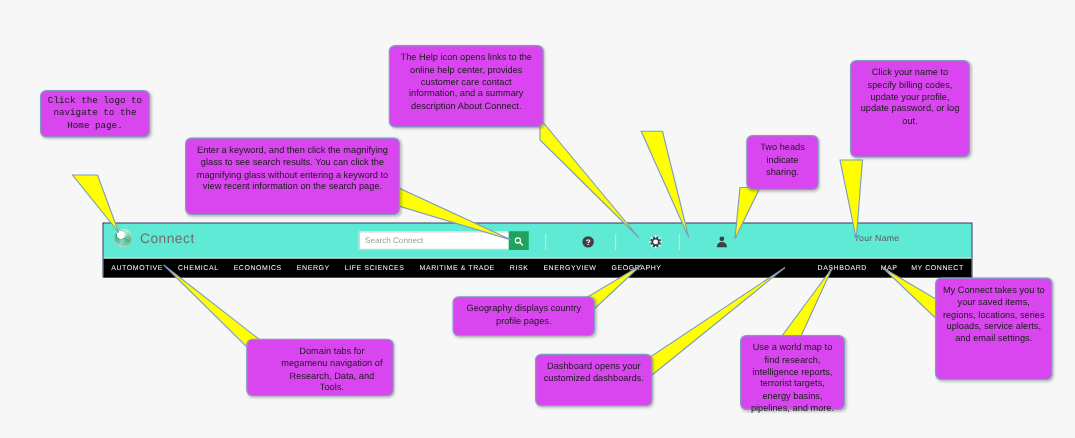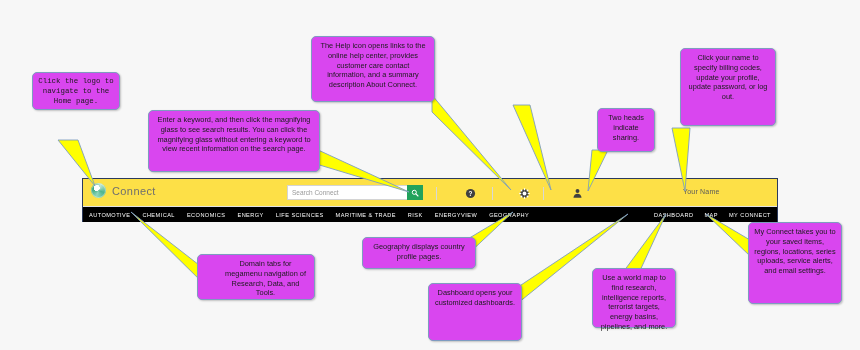--- a/index.html
+++ b/index.html
@@ -24,21 +24,21 @@
     width: 696px;
     height: 44px;
     border: 1px solid #2b3a5c;
     box-sizing: border-box;
     background: #ffffff;
     z-index: 5;
   }
   #app-header {
     position: relative;
     height: 28px;
-    background: #fde047;
+    background: #5eead4;
     border-bottom: 1px solid #e3e3e3;
     box-sizing: border-box;
   }
   #brand {
     position: absolute;
     left: 8px;
     top: 4px;
     display: flex;
     align-items: center;
     gap: 6px;
@@ -277,23 +277,23 @@
 
   <div class="callout" style="left:136px; top:110px; width:172px; height:62px;margin-left:12px;">Enter a keyword, and then click the magnifying glass to see search results. You can click the magnifying glass without entering a keyword to view recent information on the search page.</div>
 
   <div class="callout" style="left:311px; top:36px;  width:124px; height:66px;">The Help icon opens links to the online help center, provides customer care contact information, and a summary description About Connect.</div>
 
 
   <div class="callout" style="left:597px; top:108px; width:58px;  height:44px;">Two heads indicate sharing.</div>
 
   <div class="callout" style="left:656px; top:48px;  width:96px;  height:78px;margin-left:24px;">Click your name to specify billing codes, update your profile, update password, or log out.</div>
 
-  <div class="callout" style="left:197px; top:254px; width:118px; height:46px;padding-left:24px;">Domain tabs for megamenu navigation of Research, Data, and Tools.</div>
+  <div class="callout" style="left:197px; top:271px; width:118px; height:46px;padding-left:24px;">Domain tabs for megamenu navigation of Research, Data, and Tools.</div>
 
   <div class="callout" style="left:362px; top:237px; width:114px; height:32px;">Geography displays country profile pages.</div>
 
-  <div class="callout" style="left:428px; top:283px; width:94px;  height:58px;">Dashboard opens your customized dashboards.</div>
+  <div class="callout" style="left:428px; top:283px; width:94px;  height:42px;">Dashboard opens your customized dashboards.</div>
 
   <div class="callout" style="left:592px; top:268px; width:84px; height:60px;">Use a world map to find research, intelligence reports, terrorist targets, energy basins, pipelines, and more.</div>
 
   <div class="callout" style="left:748px; top:222px; width:94px;  height:82px;">My Connect takes you to your saved items, regions, locations, series uploads, service alerts, and email settings.</div>
 
 </div>
 
 </body></html>

